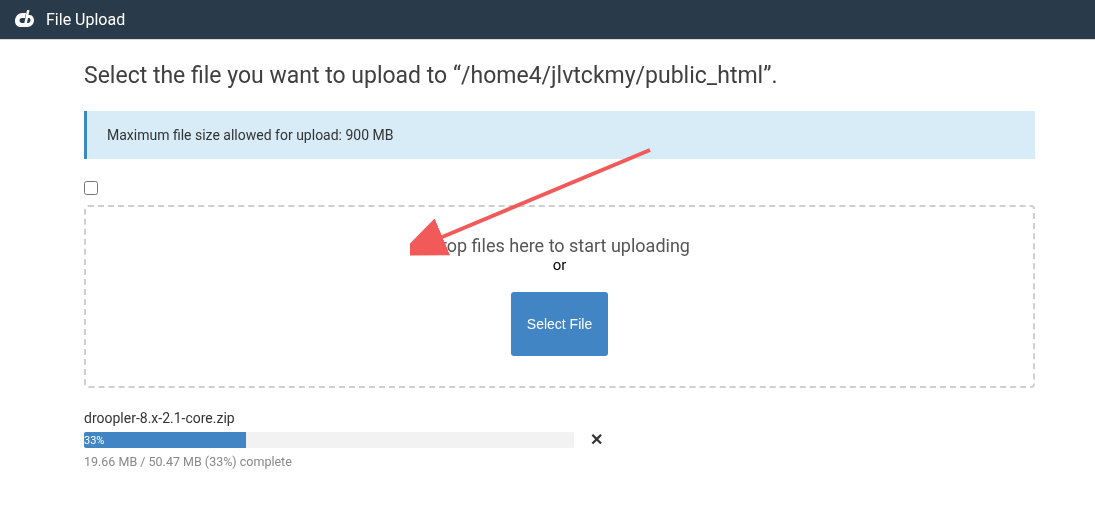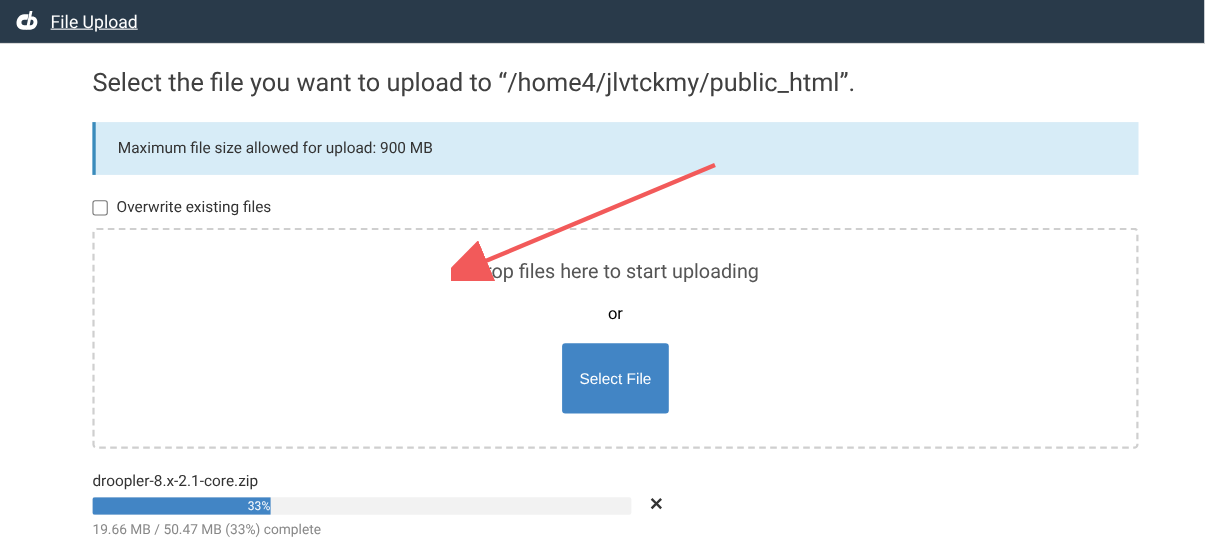--- a/index.html
+++ b/index.html
@@ -13,21 +13,20 @@
   }
   .topbar {
     background: #293a4a;
     color: #ffffff;
     height: 40px;
     display: flex;
     align-items: center;
     padding: 0 12px;
     gap: 10px;
     border-bottom: 1px solid #d9d9d9;
-    text-decoration: underline;
   }
   .topbar .logo svg { display: block; }
   .topbar .title { font-size: 16px; font-weight: 400; }
   .content {
     padding: 22px 60px 0 84px;
   }
   .heading {
     font-size: 23px;
     font-weight: 400;
     color: #404040;
@@ -55,21 +54,20 @@
   .dropzone {
     border: 2px dashed #cfcfcf;
     border-radius: 4px;
     text-align: center;
     padding: 28px 20px 30px;
     margin-bottom: 22px;
   }
   .dropzone .drop-text {
     font-size: 18px;
     color: #555;
-    margin-bottom: 18px;
   }
   .dropzone .or-text {
     font-size: 15px;
     color: #000000;
     margin-bottom: 18px;
   }
   .select-btn {
     background: #4285c5;
     color: #fff;
     border: none;
@@ -101,21 +99,21 @@
     overflow: hidden;
     position: relative;
   }
   .progress-bar {
     height: 100%;
     background: #4285c5;
     color: #fff;
     font-size: 11px;
     display: flex;
     align-items: center;
-    justify-content: flex-end;
+    justify-content: flex-start;
   }
   .cancel-x {
     font-size: 16px;
     font-weight: 700;
     color: #333;
     cursor: pointer;
     background: none;
     border: none;
     line-height: 1;
   }
@@ -144,21 +142,20 @@
 
 <div class="content">
   <h1 class="heading">Select the file you want to upload to “/home4/jlvtckmy/public_html”.</h1>
 
   <div class="info-banner">
     <span>Maximum file size allowed for upload: 900 MB</span>
   </div>
 
   <label class="overwrite-row">
     <input type="checkbox" style="">
-    <span>Overwrite existing files</span>
   </label>
 
   <div class="dropzone">
     <div class="drop-text">Drop files here to start uploading</div>
     <div class="or-text">or</div>
     <button class="select-btn">Select File</button>
   </div>
 
   <div class="upload-item">
     <div class="upload-filename">droopler-8.x-2.1-core.zip</div>

